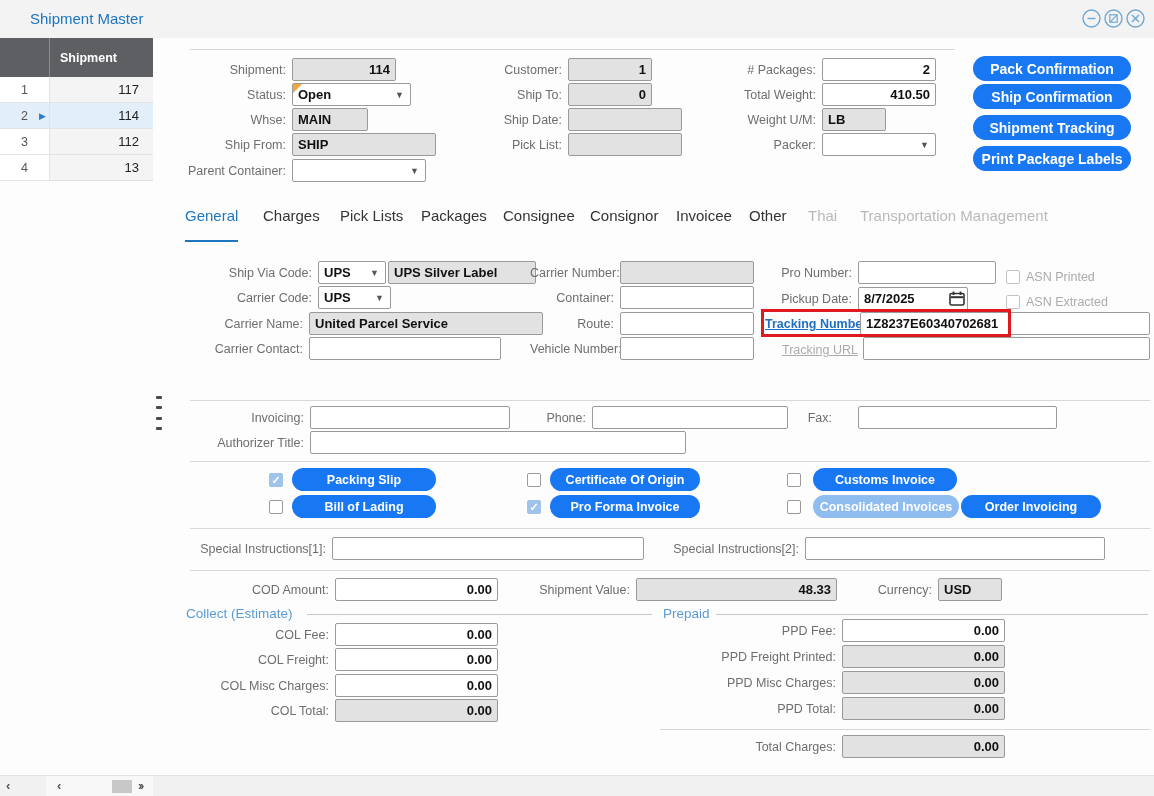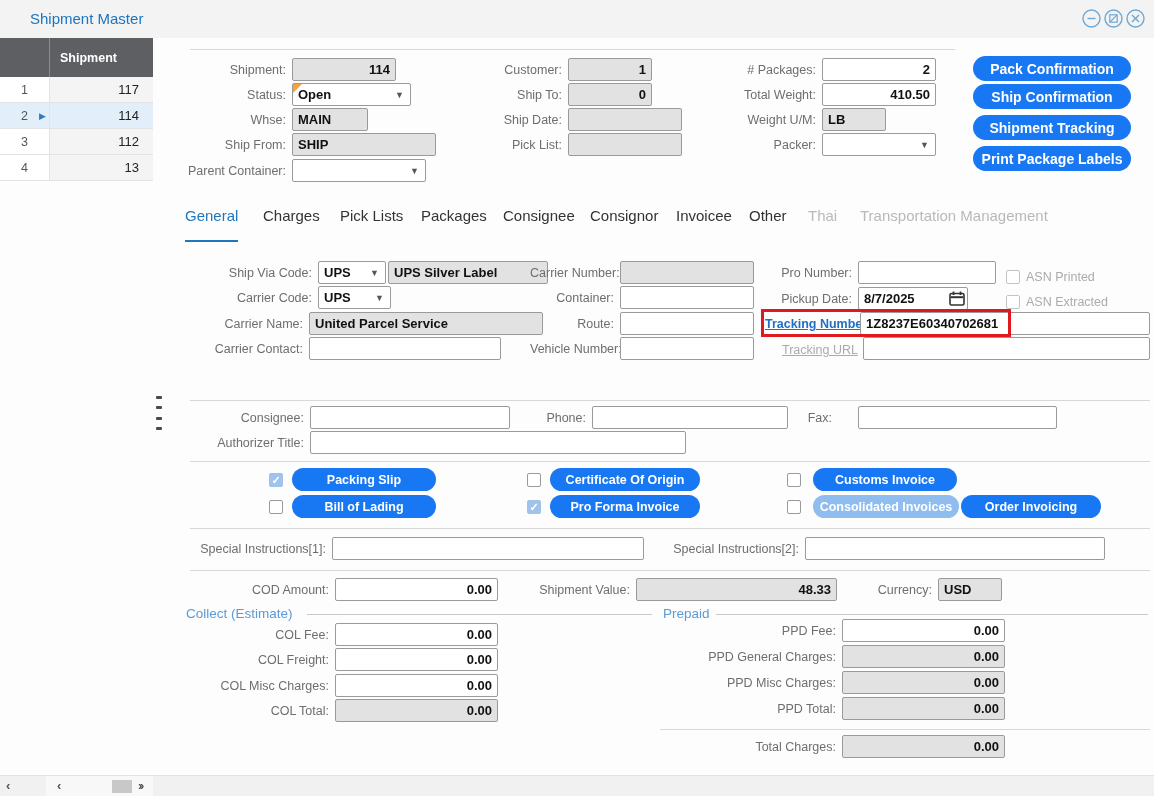--- a/index.html
+++ b/index.html
@@ -218,21 +218,21 @@
   <span class="tab" style="left:749px">Other</span>
   <span class="tab dis" style="left:808px">Thai</span>
   <span class="tab dis" style="left:860px">Transportation Management</span>
 
   <div class="fld" style="left:200px;top:261px">
     <span class="lbl" style="width:118px">Ship Via Code:</span>
     <div class="selbox" style="width:68px">
       <span class="sv">UPS</span>
         <span class="car">▼</span>
     </div>
-    <input class="tb ro" style="width: 160px; margin-left: 2px;" readonly="" value="UPS Silver Label">
+    <input class="tb ro" style="width: 148px; margin-left: 2px;" readonly="" value="UPS Silver Label">
   </div>
   <div class="fld" style="left:200px;top:286px">
     <span class="lbl" style="width:118px">Carrier Code:</span>
     <div class="selbox" style="width:73px">
       <span class="sv">UPS</span>
         <span class="car">▼</span>
     </div>
   </div>
   <div class="fld" style="left:195px;top:312px">
     <span class="lbl" style="width:114px">Carrier Name:</span>
@@ -288,21 +288,21 @@
   <span class="link" style="position:absolute;left:765px;top:317px">Tracking Number</span>
   <input class="tb" style="position: absolute; left: 860px; top: 312px; width: 290px;" value="1Z8237E60340702681">
   <div class="redbox" style="left:761px;top:309px;width:250px;height:28px"></div>
 
   <span class="link dis" style="position:absolute;left:782px;top:343px">Tracking URL</span>
   <input class="tb" style="position: absolute; left: 863px; top: 337px; width: 287px;" value="">
 
   <div class="sep" style="left:190px;top:400px;width:960px"></div>
 
   <div class="fld" style="left:200px;top:406px">
-    <span class="lbl" style="width:110px">Consignee:</span>
+    <span class="lbl" style="width:110px">Invoicing:</span>
     <input class="tb" style="width: 200px;" value="">
   </div>
   <div class="fld" style="left:530px;top:406px">
     <span class="lbl" style="width:62px">Phone:</span>
     <input class="tb" style="width: 196px;" value="">
   </div>
   <div class="fld" style="left:800px;top:406px">
     <span class="lbl" style="width:38px">Fax:</span>
     <input class="tb" style="width: 199px; margin-left: 20px;" value="">
   </div>
@@ -373,21 +373,21 @@
     <input class="tb ro num" style="width: 163px;" readonly="" value="0.00">
   </div>
 
   <span class="gtitle" style="left:663px;top:606px">Prepaid</span>
   <div class="gline" style="left:716px;top:614px;width:432px"></div>
   <div class="fld" style="left:660px;top:619px">
     <span class="lbl" style="width:182px">PPD Fee:</span>
     <input class="tb num" style="width: 163px;" value="0.00">
   </div>
   <div class="fld" style="left:660px;top:645px">
-    <span class="lbl" style="width:182px">PPD General Charges:</span>
+    <span class="lbl" style="width:182px">PPD Freight Printed:</span>
     <input class="tb ro num" style="width: 163px;" readonly="" value="0.00">
   </div>
   <div class="fld" style="left:660px;top:671px">
     <span class="lbl" style="width:182px">PPD Misc Charges:</span>
     <input class="tb ro num" style="width: 163px;" readonly="" value="0.00">
   </div>
   <div class="fld" style="left:660px;top:697px">
     <span class="lbl" style="width:182px">PPD Total:</span>
     <input class="tb ro num" style="width: 163px;" readonly="" value="0.00">
   </div>

